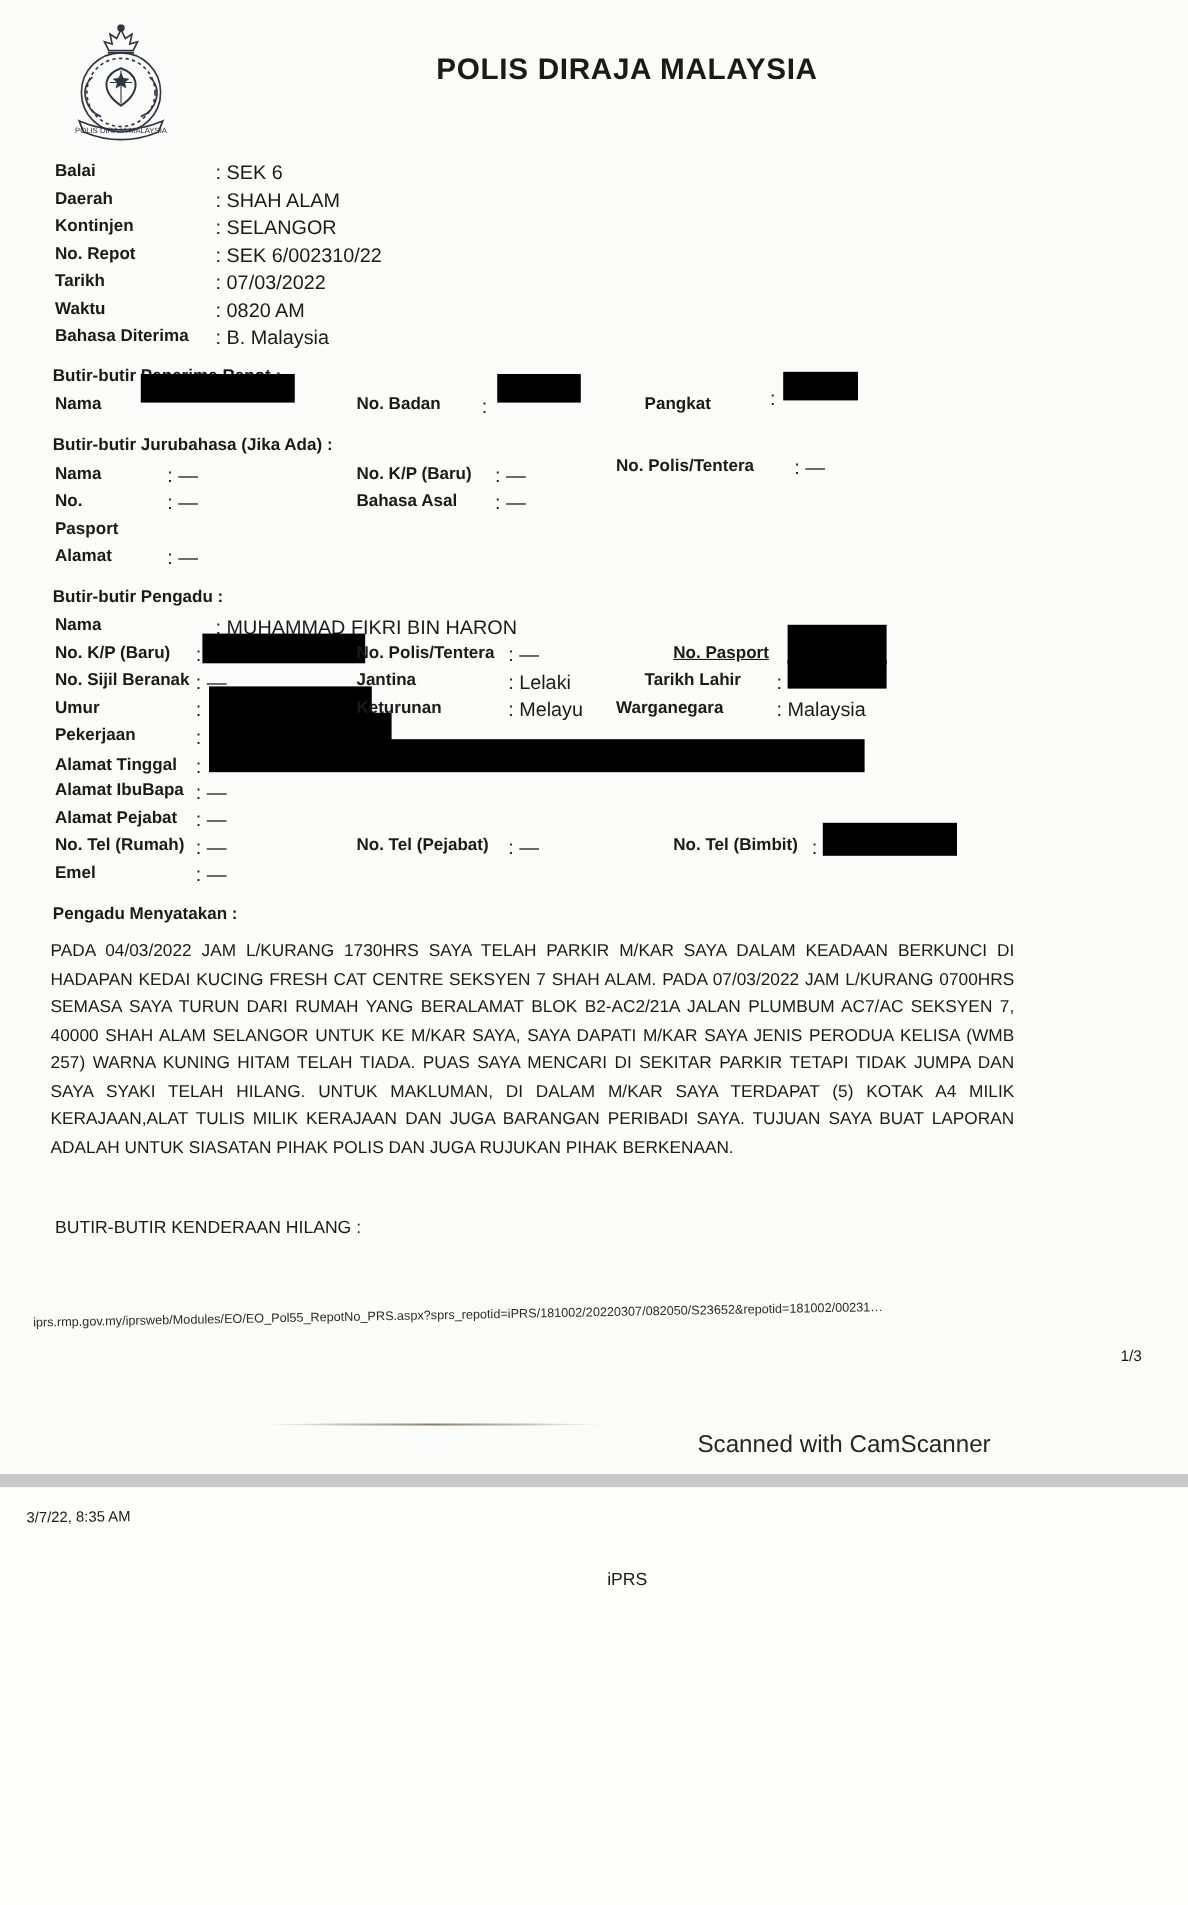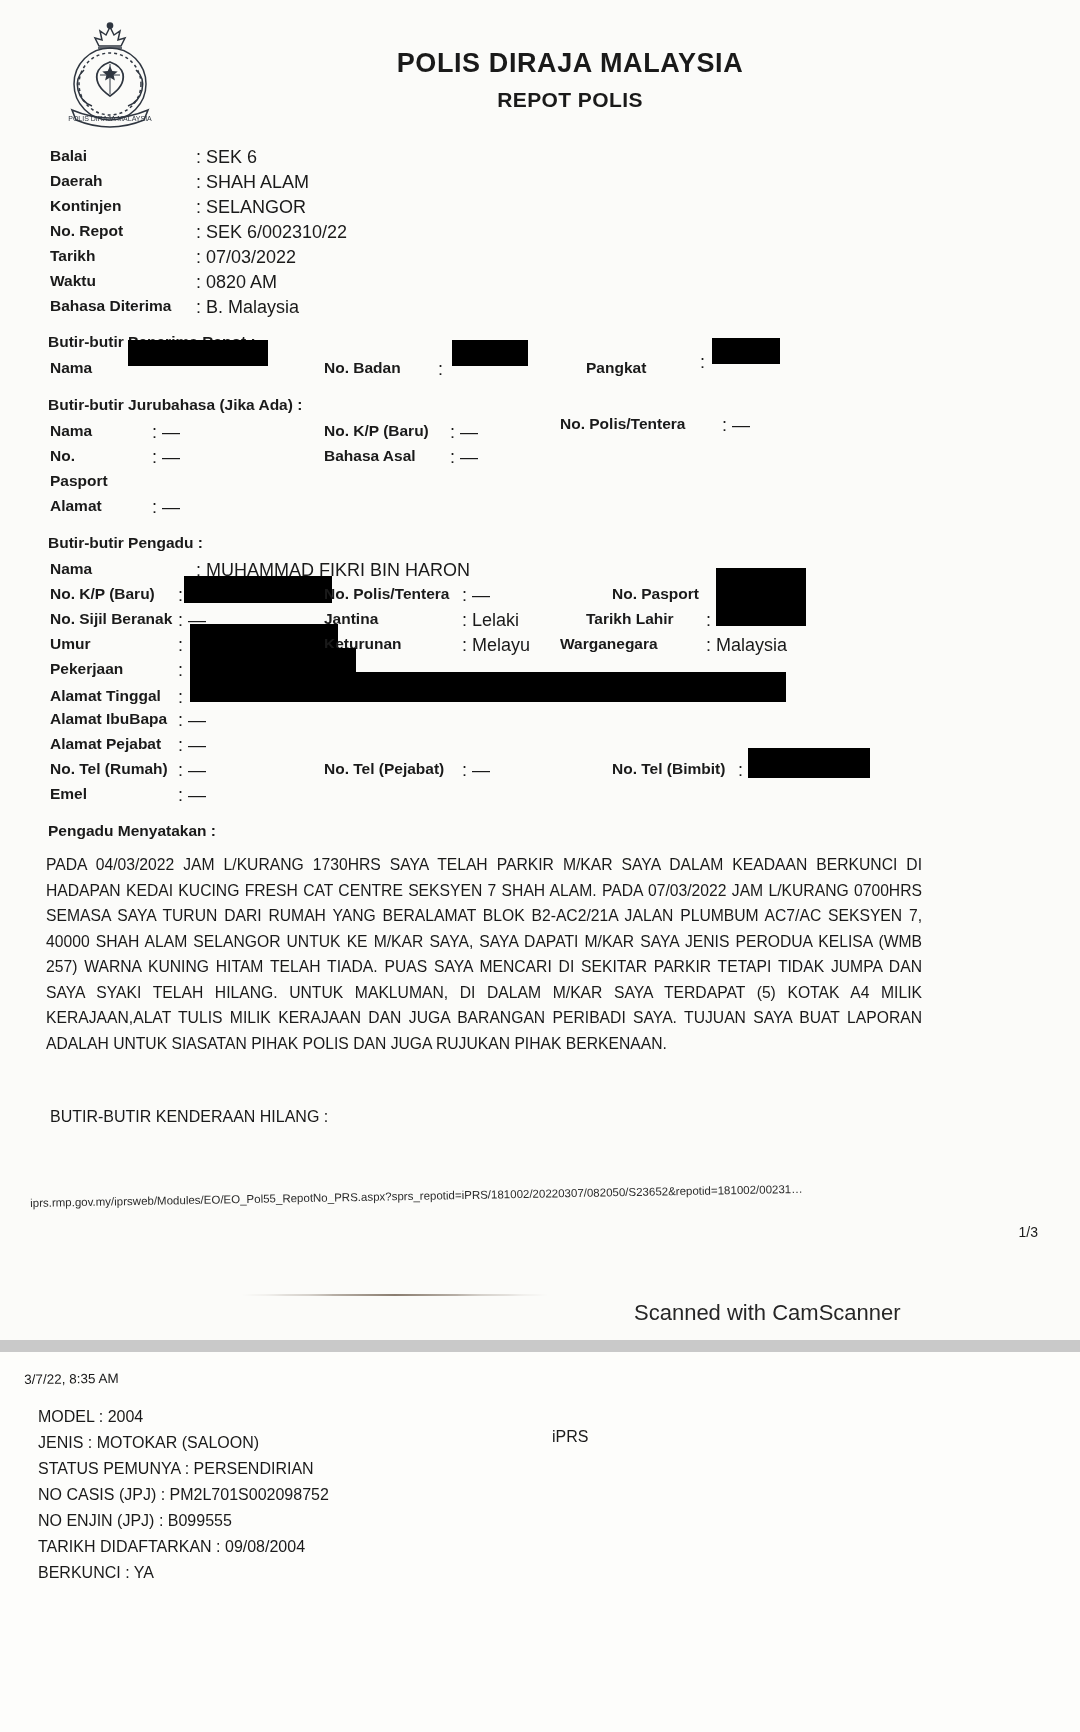--- a/index.html
+++ b/index.html
@@ -181,21 +181,20 @@
 
         <path d="M56 44 l2.3 5 l5.4 .5 l-4.1 3.6 l1.3 5.3 l-4.9 -2.9 l-4.9 2.9 l1.3 -5.3 l-4.1 -3.6 l5.4 -.5 Z" fill="#2f3640" stroke="none"></path>
 
         <path d="M18 88 q38 16 76 0 l-4 10 q-34 14 -68 0 Z" stroke-width="1.6"></path>
       </g>
       <text x="56" y="99" font-family="Liberation Sans, sans-serif" font-size="7" fill="#2f3640" text-anchor="middle">POLIS DIRAJA MALAYSIA</text>
     </svg>
   </div>
 
   <div class="title-main">POLIS DIRAJA MALAYSIA</div>
-  <div class="title-sub">REPOT POLIS</div>
 
   <div class="fld" style="left:50px; top:147px;">Balai</div>
   <div class="val" style="left:196px; top:147px;">: SEK 6</div>
 
   <div class="fld" style="left:50px; top:172px;">Daerah</div>
   <div class="val" style="left:196px; top:172px;">: SHAH ALAM</div>
 
   <div class="fld" style="left:50px; top:197px;">Kontinjen</div>
   <div class="val" style="left:196px; top:197px;">: SELANGOR</div>
 
@@ -248,21 +247,21 @@
   <div class="sect" style="left:48px; top:534px;">Butir-butir Pengadu :</div>
 
   <div class="fld" style="left:50px; top:560px;">Nama</div>
   <div class="val" style="left:196px; top:560px;">: MUHAMMAD FIKRI BIN HARON</div>
 
   <div class="fld" style="left:50px; top:585px;">No. K/P (Baru)</div>
   <div class="val" style="left:178px; top:585px;">:</div>
   <div class="redact" style="left:184px; top:576px; width:148px; height:27px;"></div>
   <div class="fld" style="left:324px; top:585px;">No. Polis/Tentera</div>
   <div class="val" style="left:462px; top:585px;">: —</div>
-  <div class="fld" style="left:612px; top:585px;">No. Pasport</div>
+  <div class="fld" style="left:612px; top:585px;text-decoration:underline;">No. Pasport</div>
   <div class="val" style="left:738px; top:585px;">: —</div>
 
   <div class="fld" style="left:50px; top:610px;">No. Sijil Beranak</div>
   <div class="val" style="left:178px; top:610px;">: —</div>
   <div class="fld" style="left:324px; top:610px;">Jantina</div>
   <div class="val" style="left:462px; top:610px;">: Lelaki</div>
   <div class="fld" style="left:586px; top:610px;">Tarikh Lahir</div>
   <div class="val" style="left:706px; top:610px;">:</div>
   <div class="redact" style="left:716px; top:568px; width:90px; height:36px;"></div>
   <div class="redact" style="left:716px; top:600px; width:90px; height:26px;"></div>
@@ -305,21 +304,14 @@
 
   <div class="block-text" style="left:50px; top:1104px;">BUTIR-BUTIR KENDERAAN HILANG :</div>
 
   <div class="url-foot">iprs.rmp.gov.my/iprsweb/Modules/EO/EO_Pol55_RepotNo_PRS.aspx?sprs_repotid=iPRS/181002/20220307/082050/S23652&amp;repotid=181002/00231…</div>
   <div class="page-num">1/3</div>
   <div class="fold-line"></div>
   <div class="camscanner">Scanned with CamScanner</div>
 
   <div class="ts">3/7/22, 8:35 AM</div>
   <div class="iprs">iPRS</div>
-  <div class="block-text" style="left:38px; top:1404px;">MODEL : 2004
-JENIS : MOTOKAR (SALOON)
-STATUS PEMUNYA : PERSENDIRIAN
-NO CASIS (JPJ) : PM2L701S002098752
-NO ENJIN (JPJ) : B099555
-TARIKH DIDAFTARKAN : 09/08/2004
-BERKUNCI : YA</div>
 
 </div>
 
 </body></html>

